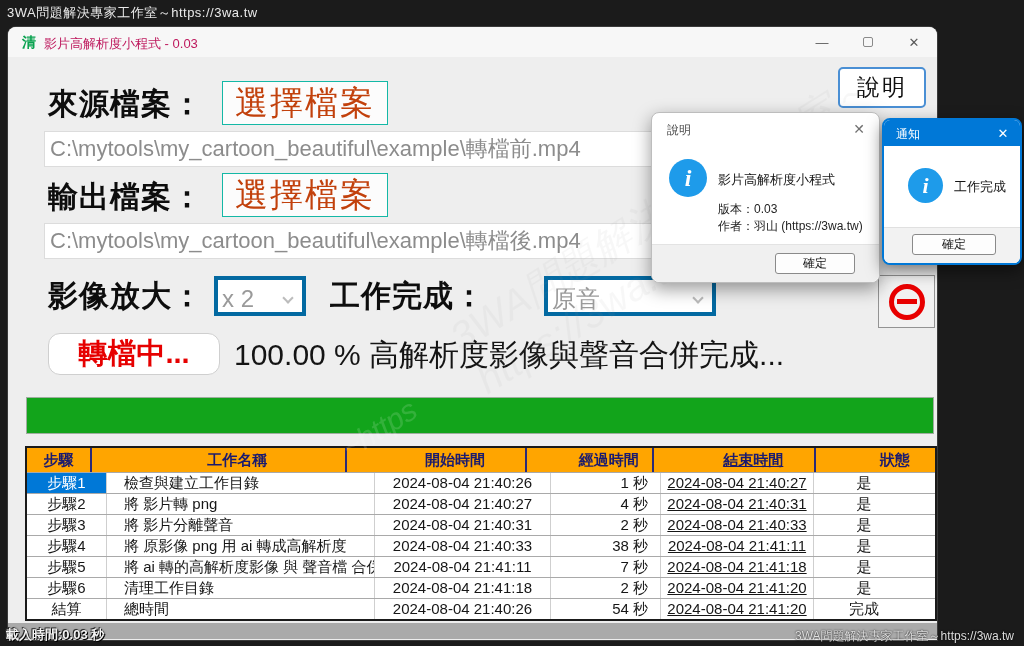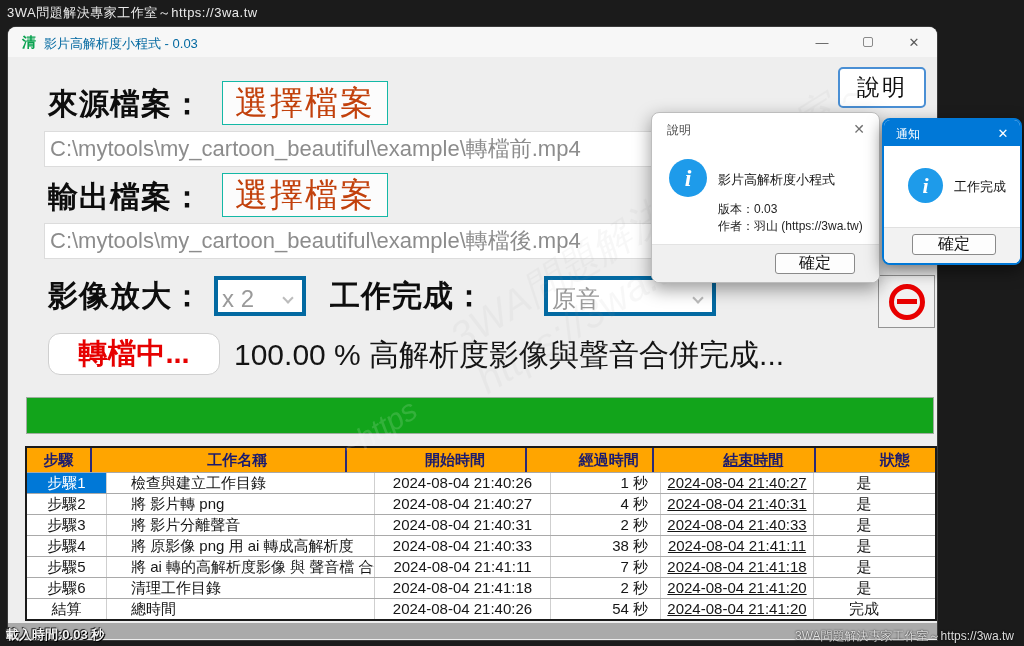--- a/index.html
+++ b/index.html
@@ -11,21 +11,21 @@
   .status-left { position:absolute; left:6px; top:626px; color:#f4f4f4; font-size:13px; font-weight:bold;
                  text-shadow:0 0 2px #000,1px 1px 0 #000,-1px -1px 0 #333; z-index:30; }
   .status-right { position:absolute; right:10px; top:628px; color:#dedede; font-size:12px; z-index:30;
                   text-shadow:0 0 2px #000; }
 
   
   .win { position:absolute; left:8px; top:27px; width:929px; height:613px; background:#eeeeee;
          border-radius:8px 8px 0 0; box-shadow:0 0 0 1px #3a3a3a; }
   .titlebar { position:absolute; left:0; top:0; width:100%; height:30px; background:#f7f7f7; border-radius:8px 8px 0 0; }
   .win-icon { position:absolute; left:14px; top:7px; color:#09a24f; font-size:14px; font-weight:bold; }
-  .win-title { position:absolute; left:36px; top:8px; color:#0369a1; font-size:13px; }
+  .win-title { position:absolute; left:36px; top:8px; color:#be185d; font-size:13px; }
   .ctl { position:absolute; top:0; width:46px; height:30px; display:flex; align-items:center; justify-content:center; color:#5a5a5a; }
   .ctl-min { right:92px; font-size:13px; }
   .ctl-max { right:46px; }
   .max-box { width:10px; height:10px; border:1px solid #8a8a8a; border-radius:2px; }
   .ctl-close { right:0; font-size:13px; }
 
   .lbl { position:absolute; color:#0d0d0d; font-size:30px; font-weight:700; letter-spacing:1px; }
   .pick-btn { position:absolute; width:166px; height:44px; background:#fcfcfc; border:1px solid #14b8a6;
               color:#c2410c; font-size:33px; display:flex; align-items:center; justify-content:center; letter-spacing:2px; }
   .path-box { position:absolute; height:36px; background:#fff; border:1px solid #dcdcdc; color:#8c8c8c;
@@ -56,21 +56,21 @@
   
   .tbl { position:absolute; left:17px; top:419px; width:912px; background:#fff; border:2px solid #1a1a1a; }
   .thead { display:flex; height:24px; background:#ffa500;gap:38px; }
   .th { display:flex; align-items:center; justify-content:center; color:#1b1b6e; font-size:15px; font-weight:700;
         border-right:2px solid #2a2a78; }
   .th:last-child { border-right:none; }
   .trow { display:flex; height:21px; border-top:1px solid #a9a9a9; background:#fff; }
   .td { font-size:15px; color:#161616; border-right:1px solid #cfcfcf; line-height:20px; white-space:nowrap; overflow:hidden; }
   .td:last-child { border-right:none; }
   .c0 { width:80px; text-align:center; }
-  .c1 { width:268px; padding-left:24px; }
+  .c1 { width:268px; padding-left:17px; }
   .c2 { width:176px; text-align:center; }
   .c3 { width:110px; text-align:right; padding-right:12px; }
   .c4 { width:153px; text-align:center;text-decoration:underline; }
   .c5 { width:100px; text-align:center; }
   .th.c1,.th.c3 { padding:0; text-align:center; justify-content:center; }
   .sel { background:#0078d7; color:#fff; }
 
   .hscroll { position:absolute; left:0; top:596px; width:100%; height:16px; background:#aaaaaa; }
 
   
@@ -82,21 +82,21 @@
   .info-icon { position:absolute; width:38px; height:38px; border-radius:50%; background:#1e9bea; color:#fff;
                display:flex; align-items:center; justify-content:center;
                font-family:"Liberation Serif","DejaVu Serif",serif; font-style:italic; font-weight:700; font-size:24px; }
   .dlg-help .info-icon { left:17px; top:46px; }
   .dlg-appname { position:absolute; left:66px; top:58px; color:#141414; font-size:13px; }
   .dlg-line1 { position:absolute; left:66px; top:88px; color:#232323; font-size:12px; }
   .dlg-line2 { position:absolute; left:66px; top:105px; color:#232323; font-size:12px; }
   .dlg-footer { position:absolute; left:0; bottom:0; width:100%; height:38px; background:#f0f0f0;
                 border-top:1px solid #e3e3e3; border-radius:0 0 8px 8px; }
   .ok-btn { position:absolute; width:80px; height:21px; background:#fdfdfd; border:1px solid #8a8a8a; border-radius:3px;
-            color:#111; font-size:16px; display:flex; align-items:center; justify-content:center; }
+            color:#111; font-size:12px; display:flex; align-items:center; justify-content:center; }
   .dlg-help .ok-btn { right:24px; bottom:8px; }
 
   
   .dlg-notify { position:absolute; left:882px; top:118px; width:140px; height:147px; background:#fff;
                 border:2px solid #0078d7; border-radius:8px; box-shadow:0 6px 16px rgba(0,0,0,.5);
                 z-index:11; overflow:hidden; }
   .notify-titlebar { position:absolute; left:0; top:0; width:100%; height:26px; background:#0078d7; }
   .notify-title { position:absolute; left:12px; top:6px; color:#fff; font-size:12px; }
   .notify-close { position:absolute; right:8px; top:4px; color:#fff; font-size:13px; width:18px; height:18px;
                   display:flex; align-items:center; justify-content:center; }

